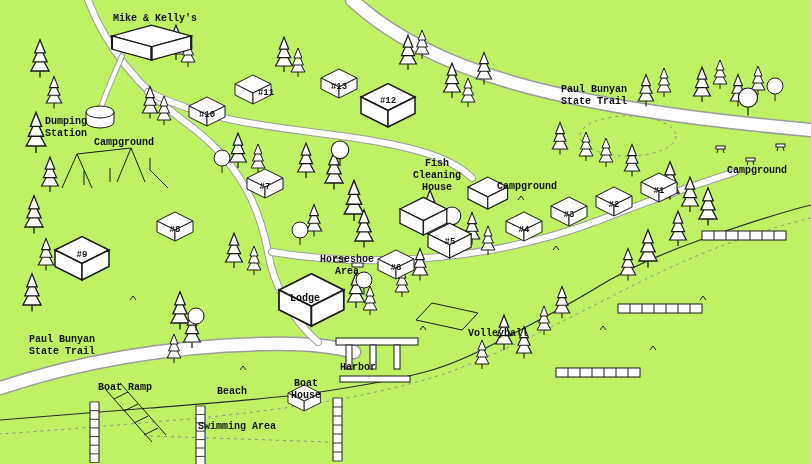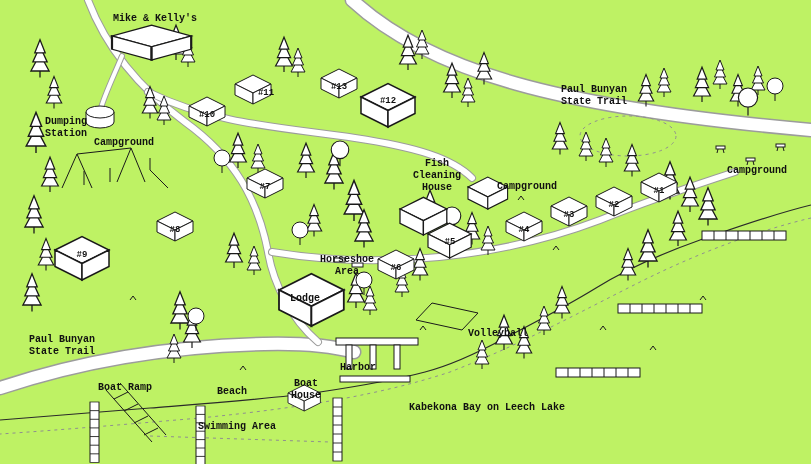--- a/index.html
+++ b/index.html
@@ -255,21 +255,20 @@
   <div class="label" style="left:305px; top:293px;">Lodge</div>
   <div class="label" style="left:465px; top:328px;margin-left:33px;">Volleyball</div>
   <div class="label" style="left:62px;  top:334px;">Paul Bunyan
 State Trail</div>
   <div class="label" style="left:216px; top:386px;padding-left:32px;">Beach</div>
   <div class="label" style="left:125px; top:382px;">Boat Ramp</div>
   <div class="label" style="left:306px; top:378px;">Boat
 House</div>
   <div class="label" style="left:358px; top:362px;">Harbor</div>
   <div class="label" style="left:237px; top:407px;margin-top:14px;">Swimming Area</div>
-  <div class="label" style="left:487px; top:402px;">Kabekona Bay on Leech Lake</div>
 
   <div class="label num" style="left:659px; top:186px;">#1</div>
   <div class="label num" style="left:614px; top:200px;">#2</div>
   <div class="label num" style="left:569px; top:210px;">#3</div>
   <div class="label num" style="left:524px; top:225px;">#4</div>
   <div class="label num" style="left:450px; top:237px;">#5</div>
   <div class="label num" style="left:396px; top:263px;">#6</div>
   <div class="label num" style="left:265px; top:182px;">#7</div>
   <div class="label num" style="left:175px; top:225px;">#8</div>
   <div class="label num" style="left:82px;  top:250px;">#9</div>

